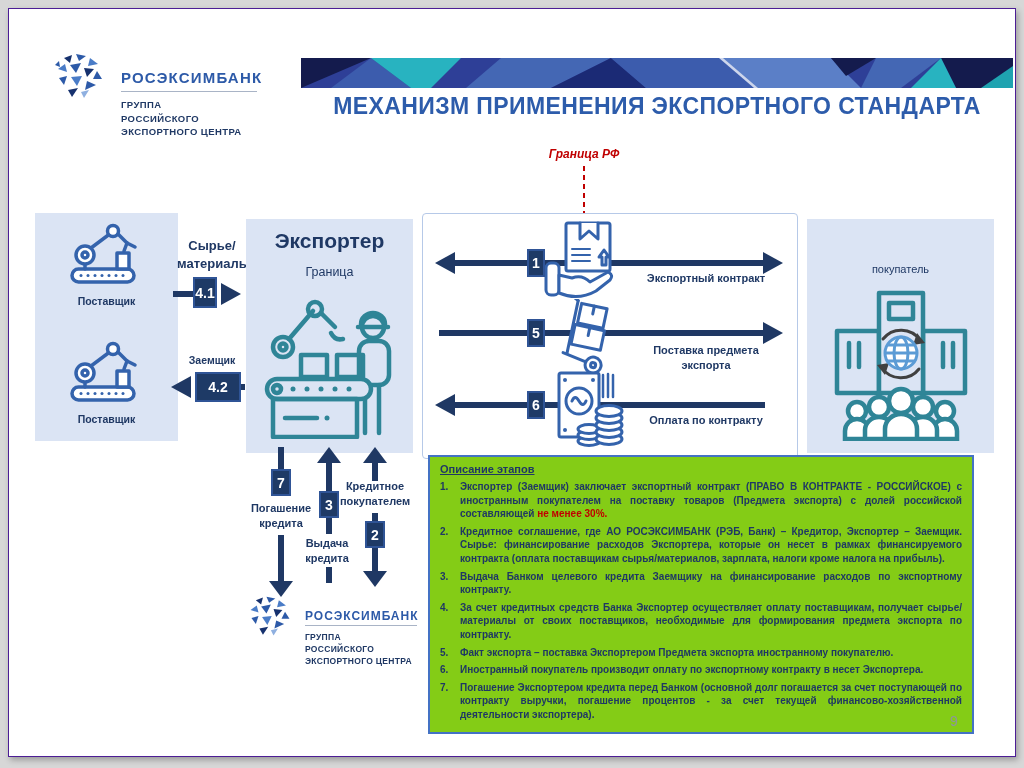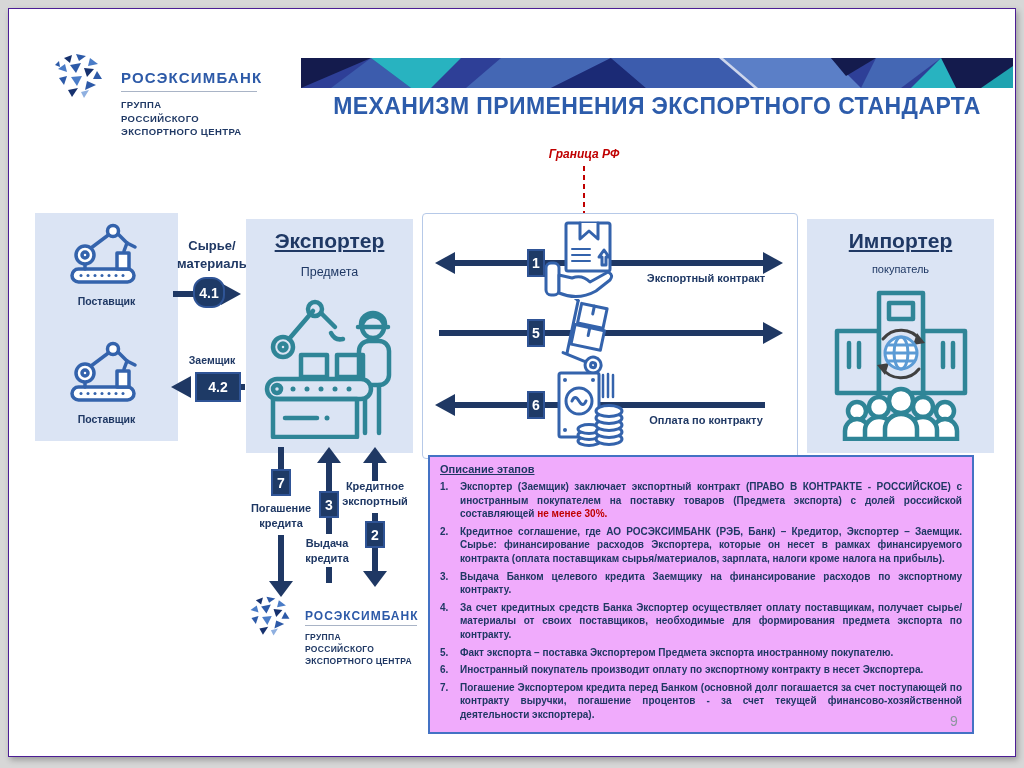--- a/index.html
+++ b/index.html
@@ -18,21 +18,21 @@
   .logo-div{background:#a9b4c6;height:1px;}
   .group-lines{color:#1f3864;font-weight:bold;font-size:9.5px;line-height:13.5px;letter-spacing:.4px;}
   .group-lines-sm{color:#1f3864;font-weight:bold;font-size:8.5px;line-height:12px;letter-spacing:.3px;}
   .title{
     color:#2d5cab;font-weight:bold;font-size:23px;letter-spacing:.4px;
     text-align:center;white-space:nowrap;
   }
   
   .bluebox{background:#dbe4f4;}
   .whitebox{background:#ffffff;border:1.5px solid #b6c9e8;border-radius:4px;}
-  .box-title{color:#1f3864;font-weight:bold;font-size:21px;text-decoration:underline;text-align:center;width:100%;}
+  .box-title{color:#1f3864;font-weight:bold;font-size:21px;text-align:center;width:100%;}
   .box-sub{color:#1f3864;font-size:12.5px;text-align:center;width:100%;}
   .sm-label{color:#1f3864;font-weight:bold;font-size:10.5px;text-align:center;}
   .flow-label{color:#1f3864;font-weight:bold;font-size:11px;text-align:center;line-height:1.35;}
   
   .hline{position:absolute;height:6px;background:#1f3864;z-index:1;}
   .vline{position:absolute;width:6px;background:#1f3864;z-index:1;}
   .head{position:absolute;width:0;height:0;z-index:1;}
   .head-r{border-top:11px solid transparent;border-bottom:11px solid transparent;border-left:20px solid #1f3864;}
   .head-l{border-top:11px solid transparent;border-bottom:11px solid transparent;border-right:20px solid #1f3864;}
   .head-u{border-left:12px solid transparent;border-right:12px solid transparent;border-bottom:16px solid #1f3864;}
@@ -45,21 +45,21 @@
   .badge-lg{font-size:14px;}
   .icon{position:absolute;z-index:2;}
   
   .border-label{color:#c00000;font-weight:bold;font-style:italic;font-size:12px;text-align:center;}
   .dashline{
     position:absolute;width:2px;z-index:0;
     background:repeating-linear-gradient(180deg,#c00000 0 5px,transparent 5px 9px);
   }
   
   .stages{
-    background:#f0abfc;border:2px solid #4472c4;box-sizing:border-box;
+    background:#84cc16;border:2px solid #4472c4;box-sizing:border-box;
     padding:6px 10px 6px 10px;
   }
   .stages-h{color:#1f3864;font-weight:bold;font-size:11px;text-decoration:underline;margin-bottom:5px;}
   .stage{display:flex;margin-bottom:4px;color:#1f3864;font-weight:bold;font-size:10px;line-height:1.36;}
   .stage .n{width:20px;flex:none;}
   .stage .t{flex:1;text-align:justify;}
   .red{color:#c00000;}
   .pagenum{color:#8d959e;font-size:14px;text-align:center;}
 </style>
 </head>
@@ -158,30 +158,30 @@
         <circle cx="40" cy="54.5" r="1.5"></circle>
         <circle cx="47" cy="54.5" r="1.5"></circle>
         <circle cx="54" cy="54.5" r="1.5"></circle>
     </g>
   </svg>
   <div class="abs sm-label" style="left:26px;top:404px;width:143px;">Поставщик</div>
 
   <div class="abs flow-label" style="left:168px;top:228px;width:70px;font-size:13px;">Сырье/ материалы</div>
   <div class="hline" style="left:164px;top:282px;width:26px;"></div>
   <div class="head head-r" style="left:212px;top:274px;"></div>
-  <div class="badge badge-lg" style="left:184px;top:268px;width:32px;height:31px;border-radius:13px;">4.1</div>
+  <div class="badge badge-lg" style="left:184px;top:268px;width:24px;height:31px;">4.1</div>
 
   <div class="abs flow-label" style="left:168px;top:344px;width:70px;font-size:10.5px;">Заемщик</div>
   <div class="hline" style="left:212px;top:375px;width:24px;"></div>
   <div class="head head-l" style="left:162px;top:367px;"></div>
   <div class="badge badge-lg" style="left:186px;top:363px;width:46px;height:30px;">4.2</div>
 
   <div class="abs bluebox" style="left:237px;top:210px;width:167px;height:234px;"></div>
   <div class="abs box-title" style="left:237px;top:220px;width:167px;">Экспортер</div>
-  <div class="abs box-sub" style="left:237px;top:256px;width:167px;">Предмета</div>
+  <div class="abs box-sub" style="left:237px;top:256px;width:167px;">Граница</div>
   <svg class="abs icon" style="left:252px;top:278px;" width="136" height="152" viewBox="0 0 136 152">
     <g fill="none" stroke="#2f8597" stroke-width="4.5" stroke-linecap="round" stroke-linejoin="round">
       <circle cx="22" cy="60" r="10"></circle>
       <circle cx="22" cy="60" r="3.5"></circle>
       <path d="M28,52 L52,24"></path>
       <circle cx="54" cy="22" r="7"></circle>
       <path d="M60,26 L74,40"></path>
       <path d="M70,46 q4,8 12,6"></path>
       <rect x="40" y="68" width="26" height="22"></rect>
       <rect x="76" y="68" width="26" height="22"></rect>
@@ -237,20 +237,21 @@
       <path d="M18,4 L18,58" fill="none"></path>
       <rect x="22" y="6" width="26" height="20"></rect>
       <rect x="20" y="28" width="30" height="20"></rect>
       <path d="M35,6 V14" fill="none"></path>
       <path d="M35,28 V36" fill="none"></path>
       <path d="M14,58 L42,63" fill="none"></path>
       <circle cx="46" cy="64" r="8"></circle>
       <circle cx="46" cy="64" r="2.5"></circle>
     </g>
   </svg>
+  <div class="abs flow-label" style="left:622px;top:334px;width:150px;">Поставка предмета экспорта</div>
 
   <div class="hline" style="left:446px;top:393px;width:310px;"></div>
   <div class="head head-l" style="left:426px;top:385px;"></div>
   <div class="badge badge-sm" style="left:518px;top:382px;width:18px;height:28px;">6</div>
   <svg class="abs icon" style="left:538px;top:358px;" width="82" height="84" viewBox="0 0 82 84">
     <g fill="none" stroke="#3463ac" stroke-width="2.5" stroke-linecap="round">
       <path d="M56,8 V30"></path>
         <path d="M61,7 V30"></path>
         <path d="M66,8 V30"></path>
     </g>
@@ -272,21 +273,20 @@
       <ellipse cx="62" cy="72" rx="13" ry="5.5"></ellipse>
       <ellipse cx="62" cy="65" rx="13" ry="5.5"></ellipse>
       <ellipse cx="62" cy="58" rx="13" ry="5.5"></ellipse>
       <ellipse cx="62" cy="51" rx="13" ry="5.5"></ellipse>
       <ellipse cx="62" cy="44" rx="13" ry="5.5"></ellipse>
     </g>
   </svg>
   <div class="abs flow-label" style="left:617px;top:404px;width:160px;">Оплата по контракту</div>
 
   <div class="abs bluebox" style="left:798px;top:210px;width:187px;height:234px;"></div>
-  <div class="abs box-title" style="left:798px;top:220px;width:187px;">Импортер</div>
   <div class="abs box-sub" style="left:798px;top:254px;width:187px;font-size:11px;">покупатель</div>
   <svg class="abs icon" style="left:812px;top:280px;" width="160" height="152" viewBox="0 0 160 152">
     <g fill="#dbe4f4" stroke="#2f8597" stroke-width="4.5" stroke-linejoin="round">
       <rect x="16" y="42" width="42" height="62"></rect>
       <rect x="102" y="42" width="42" height="62"></rect>
       <rect x="58" y="4" width="44" height="100"></rect>
       <rect x="68" y="14" width="24" height="16"></rect>
     </g>
     <g fill="none" stroke="#2f8597" stroke-width="4.5" stroke-linecap="round">
       <path d="M28,54 V78"></path>
@@ -329,21 +329,21 @@
 
   <div class="head head-u" style="left:308px;top:438px;"></div>
   <div class="vline" style="left:317px;top:452px;height:32px;"></div>
   <div class="badge badge-sm" style="left:310px;top:482px;width:20px;height:27px;">3</div>
   <div class="vline" style="left:317px;top:507px;height:18px;"></div>
   <div class="abs flow-label" style="left:275px;top:527px;width:86px;">Выдача кредита</div>
   <div class="vline" style="left:317px;top:558px;height:16px;"></div>
 
   <div class="head head-u" style="left:354px;top:438px;"></div>
   <div class="vline" style="left:363px;top:452px;height:20px;"></div>
-  <div class="abs flow-label" style="left:318px;top:470px;width:96px;">Кредитное экспортный</div>
+  <div class="abs flow-label" style="left:318px;top:470px;width:96px;">Кредитное покупателем</div>
   <div class="vline" style="left:363px;top:504px;height:60px;"></div>
   <div class="badge badge-sm" style="left:356px;top:512px;width:20px;height:27px;">2</div>
   <div class="head head-d" style="left:354px;top:562px;"></div>
 
   <svg class="abs" style="left:238px;top:585px;" width="46" height="46" viewBox="0 0 52 52">
     <polygon points="22,3 32,5 25,10" fill="#2d5aa8"></polygon>
     <polygon points="36,7 44,13 34,15" fill="#4a7cc7"></polygon>
     <polygon points="10,7 18,4 16,12" fill="#16316e"></polygon>
     <polygon points="4,18 11,13 13,21" fill="#4a7cc7"></polygon>
     <polygon points="16,14 27,12 22,22" fill="#2d5aa8"></polygon>

